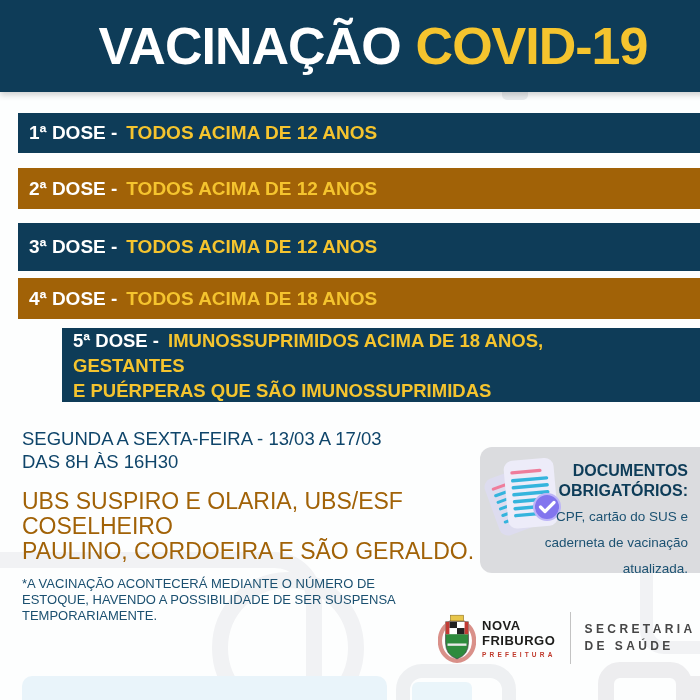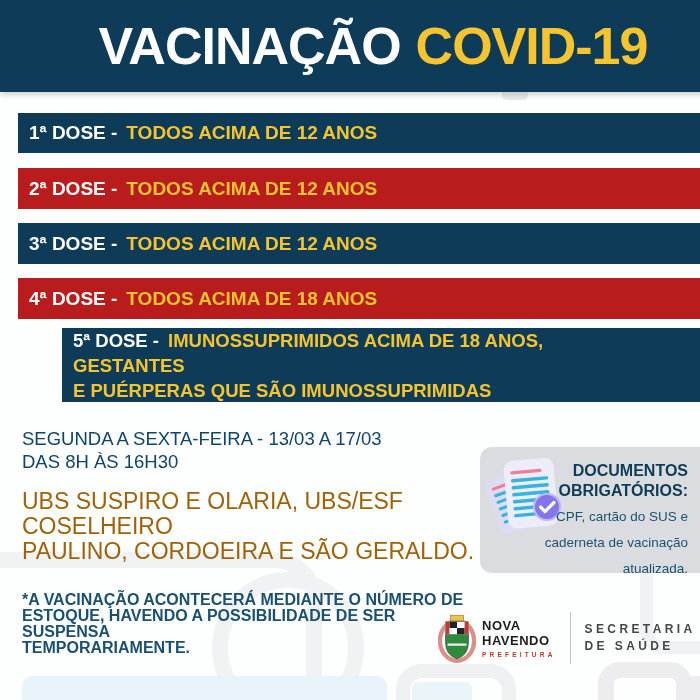--- a/index.html
+++ b/index.html
@@ -29,34 +29,34 @@
   .banner .t-main{color:#ffffff;font-weight:bold;font-size:52px;letter-spacing:-1px;}
   .banner .t-accent{color:#f5c42e;font-weight:bold;font-size:52px;letter-spacing:-1px;margin-left:15px;}
 
   
   .dose-bar{
     position:absolute;left:18px;right:0;z-index:2;
     display:flex;align-items:center;padding-left:11px;box-sizing:border-box;
     font-weight:bold;font-size:19px;
   }
   .bar-navy{background:#0e3c58;}
-  .bar-blue{background:#b91c1c;}
+  .bar-blue{background:#a16207;}
   #bar1{top:113px;height:40px;}
   #bar2{top:168px;height:41px;}
-  #bar3{top:223px;height:41px;}
+  #bar3{top:223px;height:48px;}
   #bar4{top:278px;height:41px;}
   #bar5{top:328px;height:74px;font-size:18.5px;line-height:25px;padding-right:40px;margin-left:44px;}
   .bar-label{color:#ffffff;margin-right:9px;white-space:nowrap;}
   .bar-audience{color:#f5c42e;white-space:pre-line;}
 
   
   .schedule{position:absolute;left:22px;top:427px;width:465px;z-index:2;}
   .sch-days,.sch-hours{font-weight:normal;font-size:18.5px;line-height:23px;color:#0f456a;}
   .sch-locations{font-size:23px;line-height:25px;margin-top:16px;white-space:pre-line;color:#a16207;}
-  .sch-note{font-weight:bold;font-size:16px;line-height:16px;margin-top:28px;white-space:pre-line;color:#1b5070;}
+  .sch-note{font-weight:normal;font-size:13px;line-height:16px;margin-top:12px;white-space:pre-line;color:#1b5070;}
 
   
   .docs-box{
     position:absolute;left:480px;top:447px;width:220px;height:126px;
     background:#dbdcdf;border-radius:12px 0 0 12px;z-index:2;text-decoration:underline;
   }
   .docs-icon{position:absolute;left:2px;top:2px;}
   .docs-text{position:absolute;right:12px;top:14px;width:160px;text-align:right;color:#0d3c58;}
   .docs-h{font-weight:bold;font-size:16px;line-height:20px;}
   .docs-body{font-size:13.5px;line-height:26px;margin-top:3px;white-space:pre-line;color:#1c5272;}
@@ -168,21 +168,21 @@
       <path d="M8 10 h24 v22 q0 13 -12 17 q-12 -4 -12 -17 z" fill="#2e8b3d" stroke="#444" stroke-width="0.8"></path>
       <path d="M8 10 h24 v13 h-24 z" fill="#ffffff"></path>
       <rect x="12" y="10" width="8" height="6.5" fill="#222222"></rect>
       <rect x="20" y="16.5" width="8" height="6.5" fill="#222222"></rect>
       <rect x="8" y="10" width="4" height="13" fill="#c23a34"></rect>
       <rect x="28" y="10" width="4" height="13" fill="#c23a34"></rect>
       <path d="M10 34 h20" stroke="#e9e9e9" stroke-width="2.5"></path>
     </svg>
     <div class="city">
       <div class="city-name">NOVA</div>
-      <div class="city-name">HAVENDO</div>
+      <div class="city-name">FRIBURGO</div>
       <div class="city-tag">PREFEITURA</div>
     </div>
     <div class="divider"></div>
     <div class="org">
       <div>SECRETARIA</div>
       <div>DE SAÚDE</div>
     </div>
   </div>
 
 </div>

